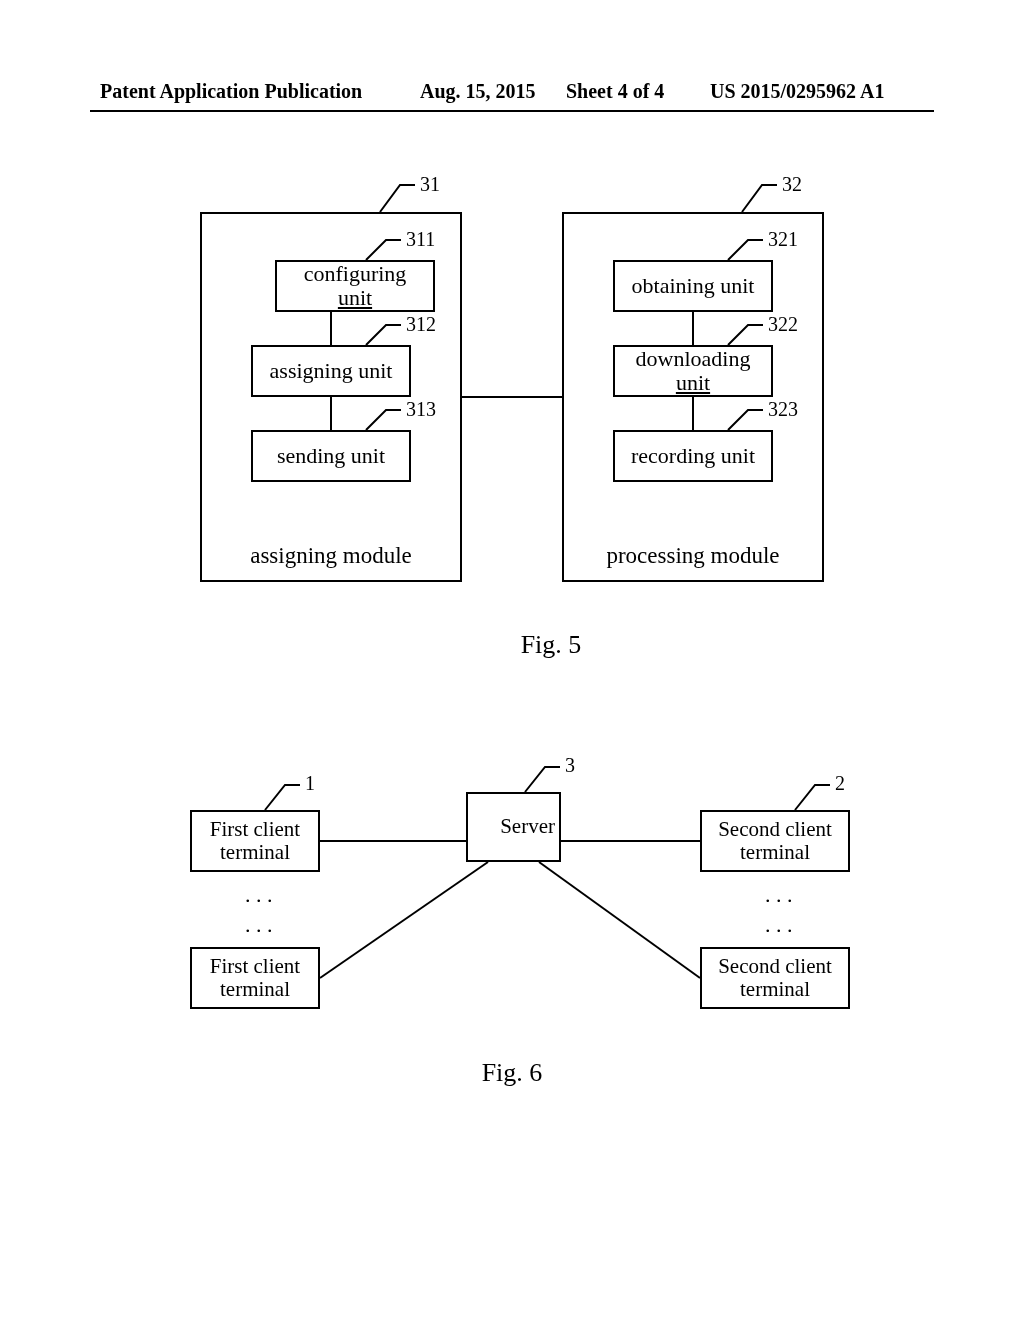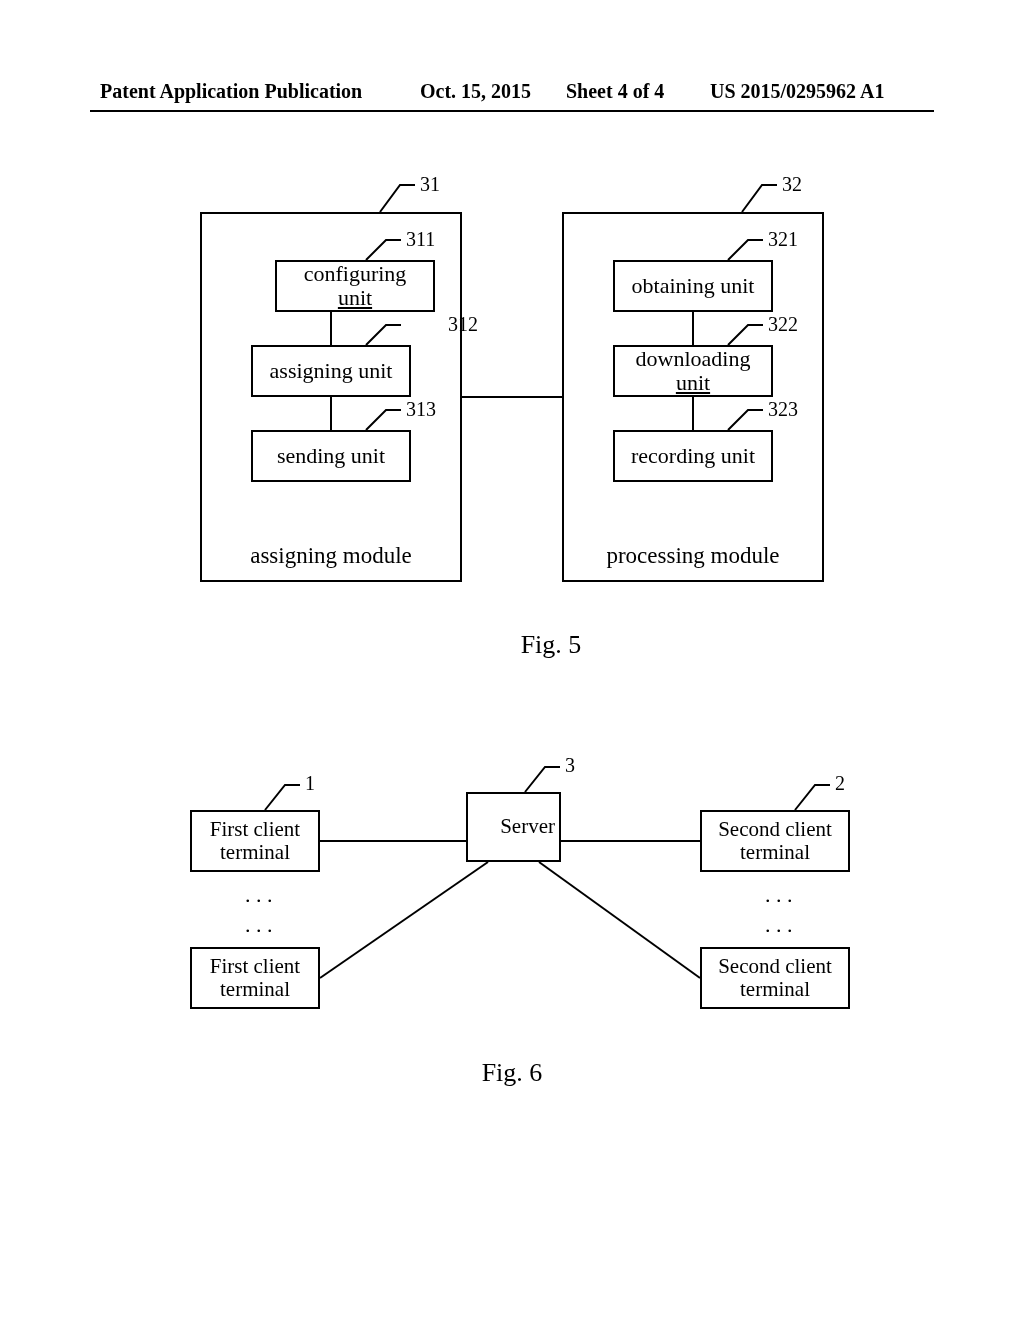--- a/index.html
+++ b/index.html
@@ -104,21 +104,21 @@
 
   svg { position: absolute; overflow: visible; }
 </style>
 </head>
 <body>
 
 <div class="page">
 
   <div class="header">
     <span class="pub">Patent Application Publication</span>
-    <span class="date">Oct. 15, 2015</span>
+    <span class="date">Aug. 15, 2015</span>
     <span class="sheet">Sheet 4 of 4</span>
     <span class="pubno">US 2015/0295962 A1</span>
   </div>
   <div class="hr"></div>
 
   <div class="fig5">
 
     <div class="box outerA">
       <span class="outer-label">assigning module</span>
     </div>
@@ -175,21 +175,21 @@
       <path d="M 728 90 L 748 70 L 763 70" stroke="#000" stroke-width="2" fill="none"></path>
 
       <path d="M 728 175 L 748 155 L 763 155" stroke="#000" stroke-width="2" fill="none"></path>
 
       <path d="M 728 260 L 748 240 L 763 240" stroke="#000" stroke-width="2" fill="none"></path>
     </svg>
 
     <span class="refnum" style="left:420px; top:3px;">31</span>
     <span class="refnum" style="left:782px; top:3px;">32</span>
     <span class="refnum" style="left:406px; top:58px;">311</span>
-    <span class="refnum" style="left:406px; top:143px;margin-left:42px;">312</span>
+    <span class="refnum" style="left:406px; top:143px;">312</span>
     <span class="refnum" style="left:406px; top:228px;">313</span>
     <span class="refnum" style="left:768px; top:58px;">321</span>
     <span class="refnum" style="left:768px; top:143px;">322</span>
     <span class="refnum" style="left:768px; top:228px;">323</span>
 
     <div class="fig-label fig5-cap">Fig. 5</div>
   </div>
 
   <div class="fig6">
 

